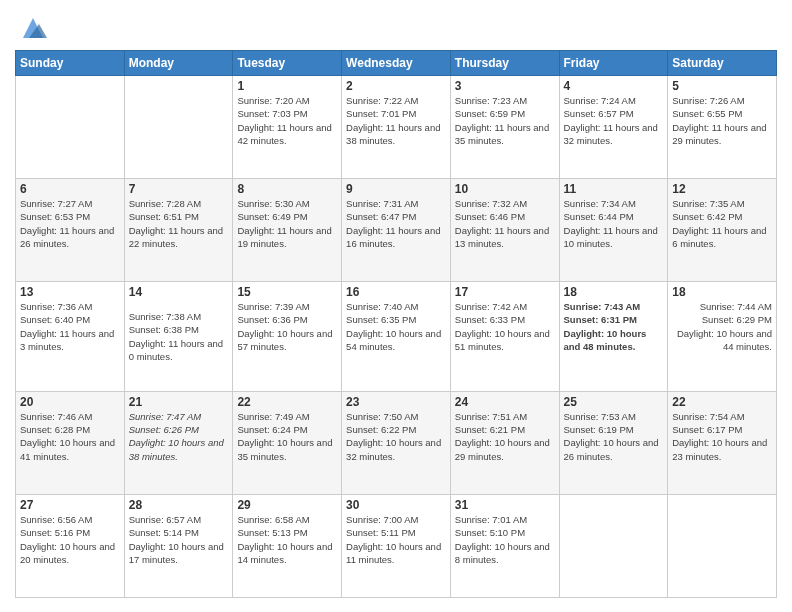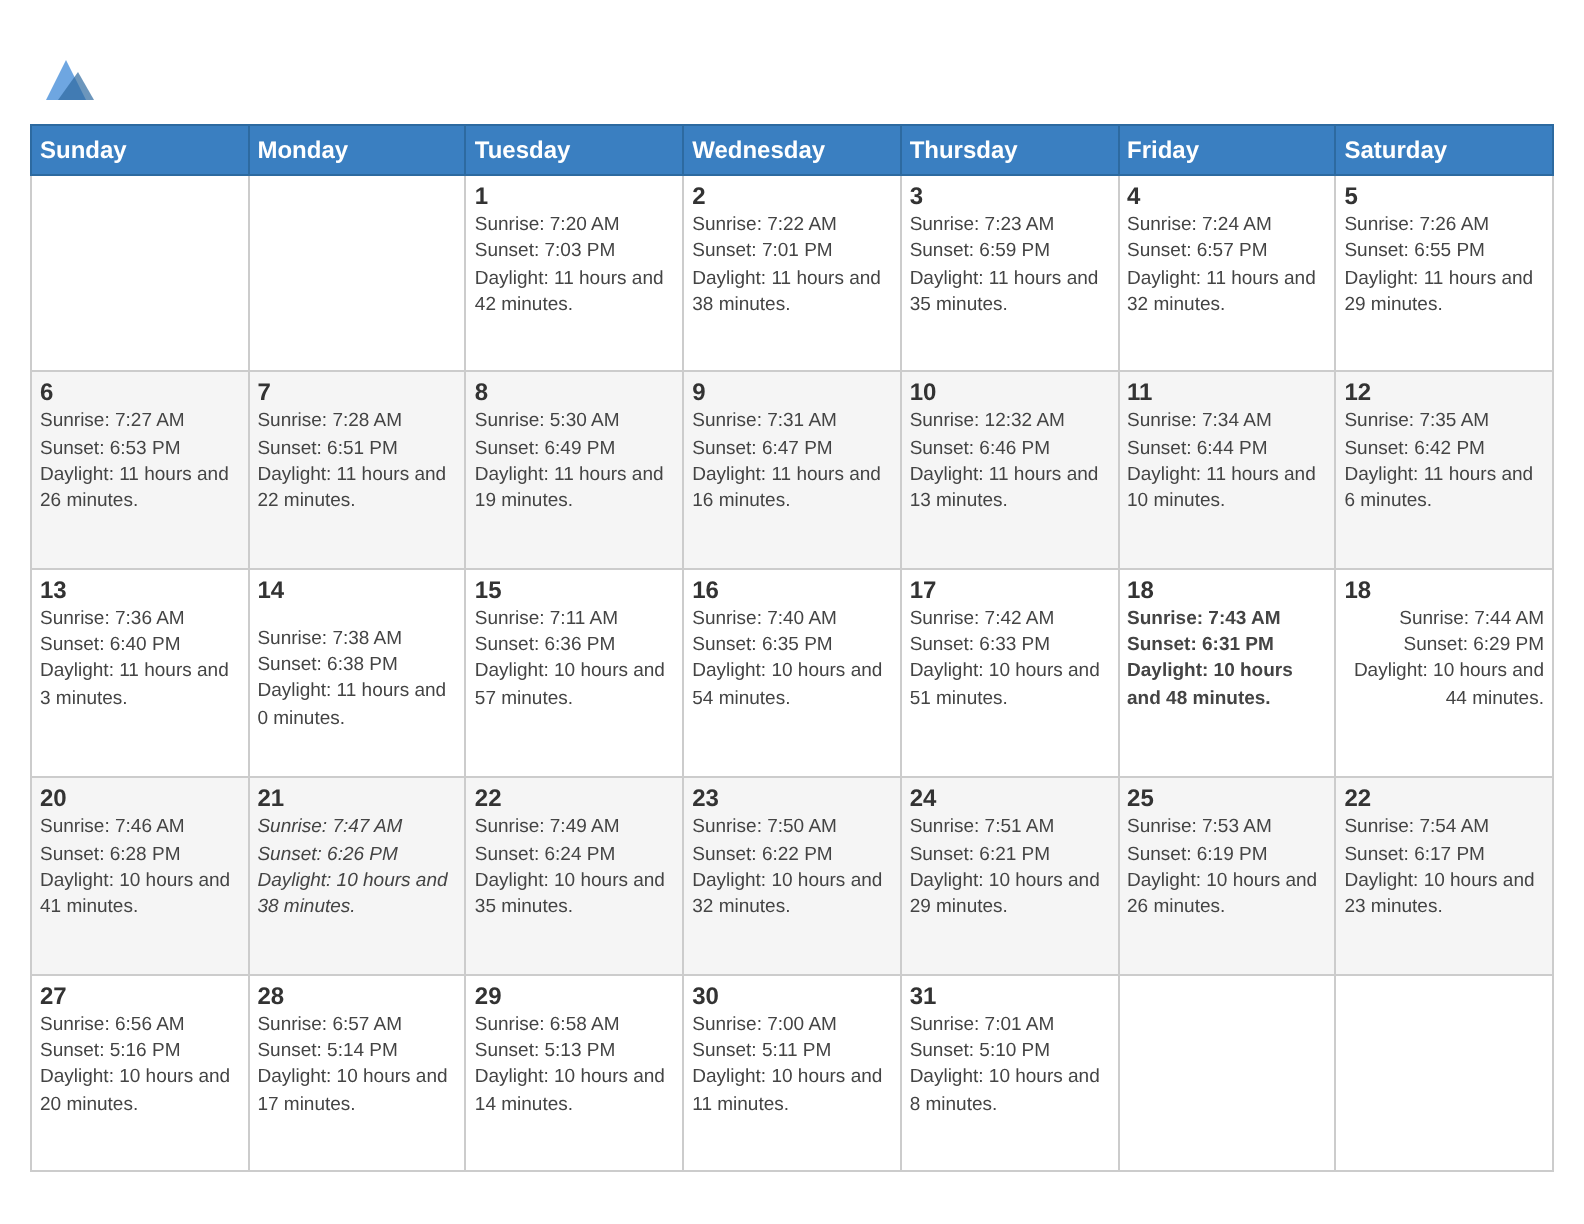--- a/index.html
+++ b/index.html
@@ -6,21 +6,21 @@
     body {
       font-family: Arial, sans-serif;
       background: #fff;
       width: 792px;
       height: 612px;
       overflow: hidden;
     }
     .page {
       width: 792px;
       height: 612px;
-      padding: 26px 15px;
+      padding: 14px 15px;
       display: flex;
       flex-direction: column;
     }
     .header {
       display: flex;
       align-items: flex-start;
       justify-content: space-between;
       margin-bottom: 8px;
     }
     .logo {
@@ -189,21 +189,21 @@
 Daylight: 11 hours and 19 minutes.</div>
           </td>
           <td>
             <span class="day-number">9</span>
             <div class="day-info" style="white-space: pre-line;">Sunrise: 7:31 AM
 Sunset: 6:47 PM
 Daylight: 11 hours and 16 minutes.</div>
           </td>
           <td>
             <span class="day-number">10</span>
-            <div class="day-info" style="white-space: pre-line;">Sunrise: 12:32 AM
+            <div class="day-info" style="white-space: pre-line;">Sunrise: 7:32 AM
 Sunset: 6:46 PM
 Daylight: 11 hours and 13 minutes.</div>
           </td>
           <td>
             <span class="day-number">11</span>
             <div class="day-info" style="white-space: pre-line;">Sunrise: 7:34 AM
 Sunset: 6:44 PM
 Daylight: 11 hours and 10 minutes.</div>
           </td>
           <td>
@@ -221,21 +221,21 @@
 Daylight: 11 hours and 3 minutes.</div>
           </td>
           <td>
             <span class="day-number">14</span>
             <div class="day-info" style="white-space: pre-line; margin-top: 11px;">Sunrise: 7:38 AM
 Sunset: 6:38 PM
 Daylight: 11 hours and 0 minutes.</div>
           </td>
           <td>
             <span class="day-number">15</span>
-            <div class="day-info" style="white-space: pre-line;">Sunrise: 7:11 AM
+            <div class="day-info" style="white-space: pre-line;">Sunrise: 7:39 AM
 Sunset: 6:36 PM
 Daylight: 10 hours and 57 minutes.</div>
           </td>
           <td>
             <span class="day-number">16</span>
             <div class="day-info" style="white-space: pre-line;">Sunrise: 7:40 AM
 Sunset: 6:35 PM
 Daylight: 10 hours and 54 minutes.</div>
           </td>
           <td>

